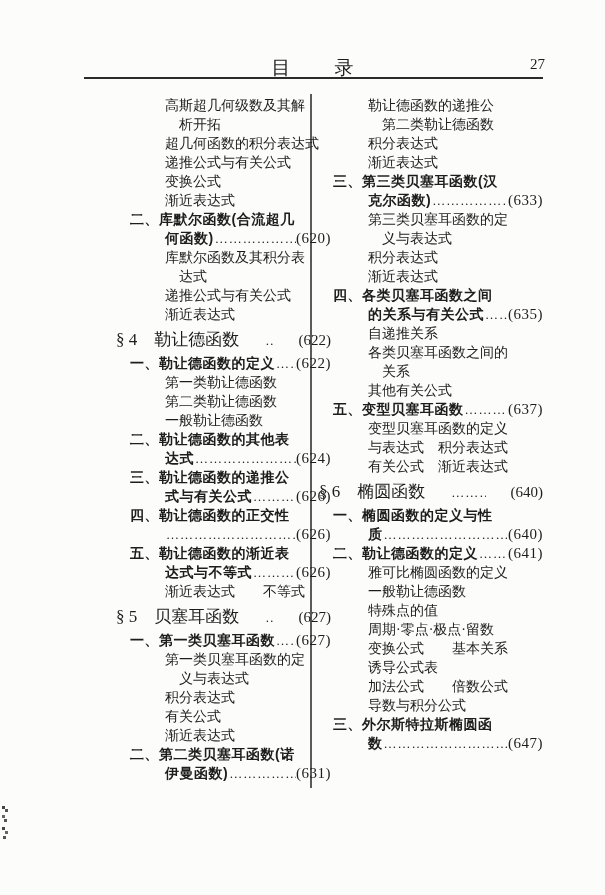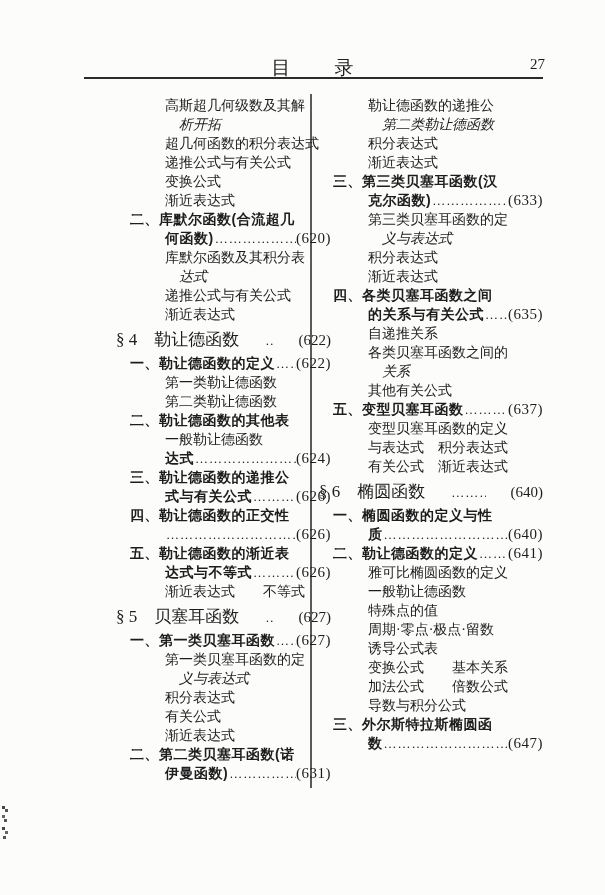--- a/index.html
+++ b/index.html
@@ -27,21 +27,21 @@
   }
   .col { position:absolute; top:96px; }
   .col-left  { left:84px;  width:215px;margin-left:32px; }
   .col-right { left:319px; width:224px; }
   .line {
     display:flex; align-items:baseline; line-height:19px; font-size:14px;
     white-space:pre;
   }
   .ind1 { padding-left:14px; }
   .ind2 { padding-left:49px; }
-  .ind3 { padding-left:63px;font-style:italic; }
+  .ind3 { padding-left:63px; }
   .st-b { font-family:"Liberation Sans", sans-serif; font-weight:700; letter-spacing:.5px; }
   .st-s { font-family:"Liberation Serif", serif; font-size:17px; line-height:22px; margin:5px 0 2px;gap:25px; }
   .txt  { flex:0 0 auto; }
   .leader {
     flex:1 1 auto; min-width:0; overflow:hidden; white-space:nowrap;
     font-family:"Liberation Serif", serif; font-weight:400; font-size:13px;
     letter-spacing:1px; padding:0 1px;
   }
   .pg {
     flex:0 0 auto; font-family:"Liberation Serif", serif; font-weight:400;
@@ -73,22 +73,22 @@
       <div class="line ind1 st-b"><span class="txt">二、库默尔函数(合流超几</span></div>
       <div class="line ind2 st-b"><span class="txt">何函数)</span><span class="leader">………………………………………………………</span><span class="pg">(620)</span></div>
       <div class="line ind2 st-r"><span class="txt">库默尔函数及其积分表</span></div>
       <div class="line ind3 st-r"><span class="txt">达式</span></div>
       <div class="line ind2 st-r"><span class="txt">递推公式与有关公式</span></div>
       <div class="line ind2 st-r"><span class="txt">渐近表达式</span></div>
       <div class="line ind0 st-s"><span class="txt">§ 4　勒让德函数</span><span class="leader">………………………………………………………</span><span class="pg">(622)</span></div>
       <div class="line ind1 st-b"><span class="txt">一、勒让德函数的定义</span><span class="leader">………………………………………………………</span><span class="pg">(622)</span></div>
       <div class="line ind2 st-r"><span class="txt">第一类勒让德函数</span></div>
       <div class="line ind2 st-r"><span class="txt">第二类勒让德函数</span></div>
+      <div class="line ind2 st-r"><span class="txt">一般勒让德函数</span></div>
       <div class="line ind1 st-b"><span class="txt">二、勒让德函数的其他表</span></div>
-      <div class="line ind2 st-r"><span class="txt">一般勒让德函数</span></div>
       <div class="line ind2 st-b"><span class="txt">达式</span><span class="leader">………………………………………………………</span><span class="pg">(624)</span></div>
       <div class="line ind1 st-b"><span class="txt">三、勒让德函数的递推公</span></div>
       <div class="line ind2 st-b"><span class="txt">式与有关公式</span><span class="leader">………………………………………………………</span><span class="pg">(626)</span></div>
       <div class="line ind1 st-b"><span class="txt">四、勒让德函数的正交性</span></div>
       <div class="line ind2 st-b"><span class="txt"></span><span class="leader">………………………………………………………</span><span class="pg">(626)</span></div>
       <div class="line ind1 st-b"><span class="txt">五、勒让德函数的渐近表</span></div>
       <div class="line ind2 st-b"><span class="txt">达式与不等式</span><span class="leader">………………………………………………………</span><span class="pg">(626)</span></div>
       <div class="line ind2 st-r"><span class="txt">渐近表达式　　不等式</span></div>
       <div class="line ind0 st-s"><span class="txt">§ 5　贝塞耳函数</span><span class="leader">………………………………………………………</span><span class="pg">(627)</span></div>
       <div class="line ind1 st-b"><span class="txt">一、第一类贝塞耳函数</span><span class="leader">………………………………………………………</span><span class="pg">(627)</span></div>
@@ -122,21 +122,21 @@
       <div class="line ind2 st-r"><span class="txt">与表达式　积分表达式</span></div>
       <div class="line ind2 st-r"><span class="txt">有关公式　渐近表达式</span></div>
       <div class="line ind0 st-s"><span class="txt">§ 6　椭圆函数</span><span class="leader">………………………………………………………</span><span class="pg">(640)</span></div>
       <div class="line ind1 st-b"><span class="txt">一、椭圆函数的定义与性</span></div>
       <div class="line ind2 st-b"><span class="txt">质</span><span class="leader">………………………………………………………</span><span class="pg">(640)</span></div>
       <div class="line ind1 st-b"><span class="txt">二、勒让德函数的定义</span><span class="leader">………………………………………………………</span><span class="pg">(641)</span></div>
       <div class="line ind2 st-r"><span class="txt">雅可比椭圆函数的定义</span></div>
       <div class="line ind2 st-r"><span class="txt">一般勒让德函数</span></div>
       <div class="line ind2 st-r"><span class="txt">特殊点的值</span></div>
       <div class="line ind2 st-r"><span class="txt">周期·零点·极点·留数</span></div>
+      <div class="line ind2 st-r"><span class="txt">变换公式　　基本关系</span></div>
       <div class="line ind2 st-r"><span class="txt">诱导公式表</span></div>
-      <div class="line ind2 st-r"><span class="txt">变换公式　　基本关系</span></div>
       <div class="line ind2 st-r"><span class="txt">加法公式　　倍数公式</span></div>
       <div class="line ind2 st-r"><span class="txt">导数与积分公式</span></div>
       <div class="line ind1 st-b"><span class="txt">三、外尔斯特拉斯椭圆函</span></div>
       <div class="line ind2 st-b"><span class="txt">数</span><span class="leader">………………………………………………………</span><span class="pg">(647)</span></div>
     </div>
   <div class="artifact"></div>
 </div>
 
 </body></html>

